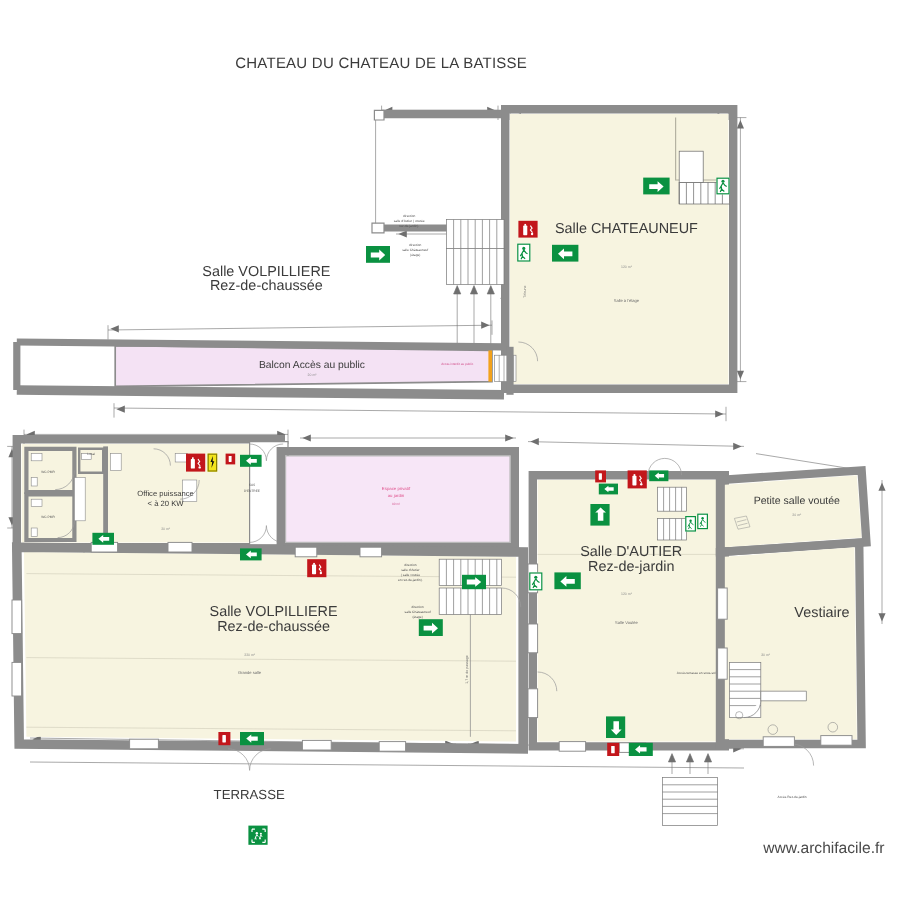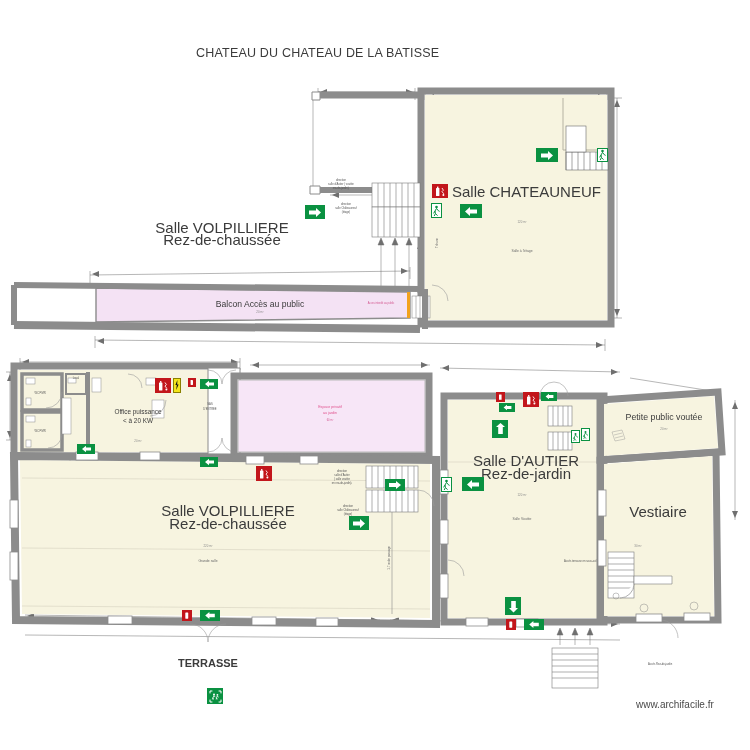--- a/index.html
+++ b/index.html
@@ -4,28 +4,28 @@
 <style>
   html,body{margin:0;padding:0;background:#ffffff;}
   body{width:750px;height:750px;position:relative;overflow:hidden;
        font-family:"Liberation Sans",sans-serif;color:#3a3a3a;}
 
   #plan{position:absolute;inset:0;width:750px;height:750px;}
 
   
   .txt{position:absolute;white-space:pre;line-height:1.18;}
   .title{font-size:12.5px;color:#3b3b3b;letter-spacing:.2px;}
-  .room-name{font-size:15px;color:#3b3b3b;text-align:center;}
+  .room-name{font-size:12px;color:#3b3b3b;text-align:center;}
   .room-sub{font-size:3.4px;color:#6b6b6b;text-align:center;}
   .room-area{font-size:2.9px;color:#8a8a8a;text-align:center;}
   .tiny{font-size:2.7px;color:#555;text-align:center;}
   .tiny-red{font-size:3.6px;color:#e0508c;text-align:center;}
   .tiny-red2{font-size:2.6px;color:#d3568f;text-align:center;}
   .vert{font-size:3px;color:#6f6f6f;writing-mode:vertical-rl;transform:rotate(180deg);}
-  .footer{font-size:10px;color:#4a4a4a;}
+  .footer{font-size:13px;color:#4a4a4a;}
   .big-label{font-size:11px;color:#3b3b3b;}
 
   
   .sign{position:absolute;display:flex;align-items:center;justify-content:center;
         box-sizing:border-box;}
   .sign svg{display:block;}
   .s-green{background:#0a9141;}
   .s-red{background:#c2161b;}
   .s-yellow{background:#f2e41c;border:.5px solid #8a8000;}
   .s-white{background:#ffffff;border:.5px solid #0a9141;}
@@ -412,41 +412,41 @@
   <div class="txt room-name" style="left:148px;top:502px;width:160px;">Salle VOLPILLIERE</div>
   <div class="txt room-name" style="left:148px;top:515px;width:160px;">Rez-de-chaussée</div>
   <div class="txt room-area" style="left:188px;top:545px;width:40px;">220 m²</div>
   <div class="txt room-sub" style="left:178px;top:559px;width:60px;">Grande salle</div>
 
   <div class="txt room-name" style="left:466px;top:452px;width:120px;">Salle D'AUTIER</div>
   <div class="txt room-name" style="left:466px;top:465px;width:120px;">Rez-de-jardin</div>
   <div class="txt room-area" style="left:502px;top:494px;width:40px;">120 m²</div>
   <div class="txt room-sub" style="left:492px;top:517px;width:60px;">Salle Voutée</div>
 
-  <div class="txt room-name" style="left:604px;top:412px;width:120px;font-size:8.8px;">Petite public voutée</div>
+  <div class="txt room-name" style="left:604px;top:412px;width:120px;font-size:8.8px;">Petite salle voutée</div>
   <div class="txt room-area" style="left:644px;top:428px;width:40px;">20 m²</div>
 
-  <div class="txt room-name" style="left:608px;top:503px;width:100px;">Vestiaire</div>
+  <div class="txt room-name" style="left:608px;top:503px;width:100px;text-align:right;">Vestiaire</div>
   <div class="txt room-area" style="left:618px;top:545px;width:40px;">30 m²</div>
 
   <div class="txt tiny" style="left:316px;top:470px;width:52px;">direction</div>
   <div class="txt tiny" style="left:314px;top:474px;width:56px;">salle d'Autier</div>
   <div class="txt tiny" style="left:313px;top:478px;width:58px;">( salle voutée</div>
   <div class="txt tiny" style="left:311px;top:482px;width:62px;">en rez-de-jardin).</div>
 
   <div class="txt tiny" style="left:322px;top:505px;width:52px;">direction</div>
   <div class="txt tiny" style="left:318px;top:509px;width:60px;">salle Châteauneuf</div>
   <div class="txt tiny" style="left:324px;top:513px;width:48px;">(étage)</div>
 
   <div class="txt tiny" style="left:564px;top:560px;width:54px;text-align:left;">Accès terrasse en sous-sol</div>
   <div class="txt tiny" style="left:648px;top:663px;width:60px;text-align:left;">Accès Rez-de-jardin</div>
 
   <div class="txt vert" style="left:388px;top:546px;">1,7 m de passage</div>
 
-  <div class="txt big-label" style="left:178px;top:657px;font-weight:bold;">TERRASSE</div>
+  <div class="txt big-label" style="left:178px;top:657px;">TERRASSE</div>
   <div class="txt footer" style="left:636px;top:699px;">www.archifacile.fr</div>
 </div>
 
 <div>
 
   <div class="sign s-green" style="left:536px;top:148px;width:22px;height:14px;">
     <svg width="18" height="11" viewBox="0 0 18 11">
         <polygon points="3,3.5 10,3.5 10,1 15,5.5 10,10 10,7.5 3,7.5" fill="#fff"></polygon>
       </svg>
   </div>

